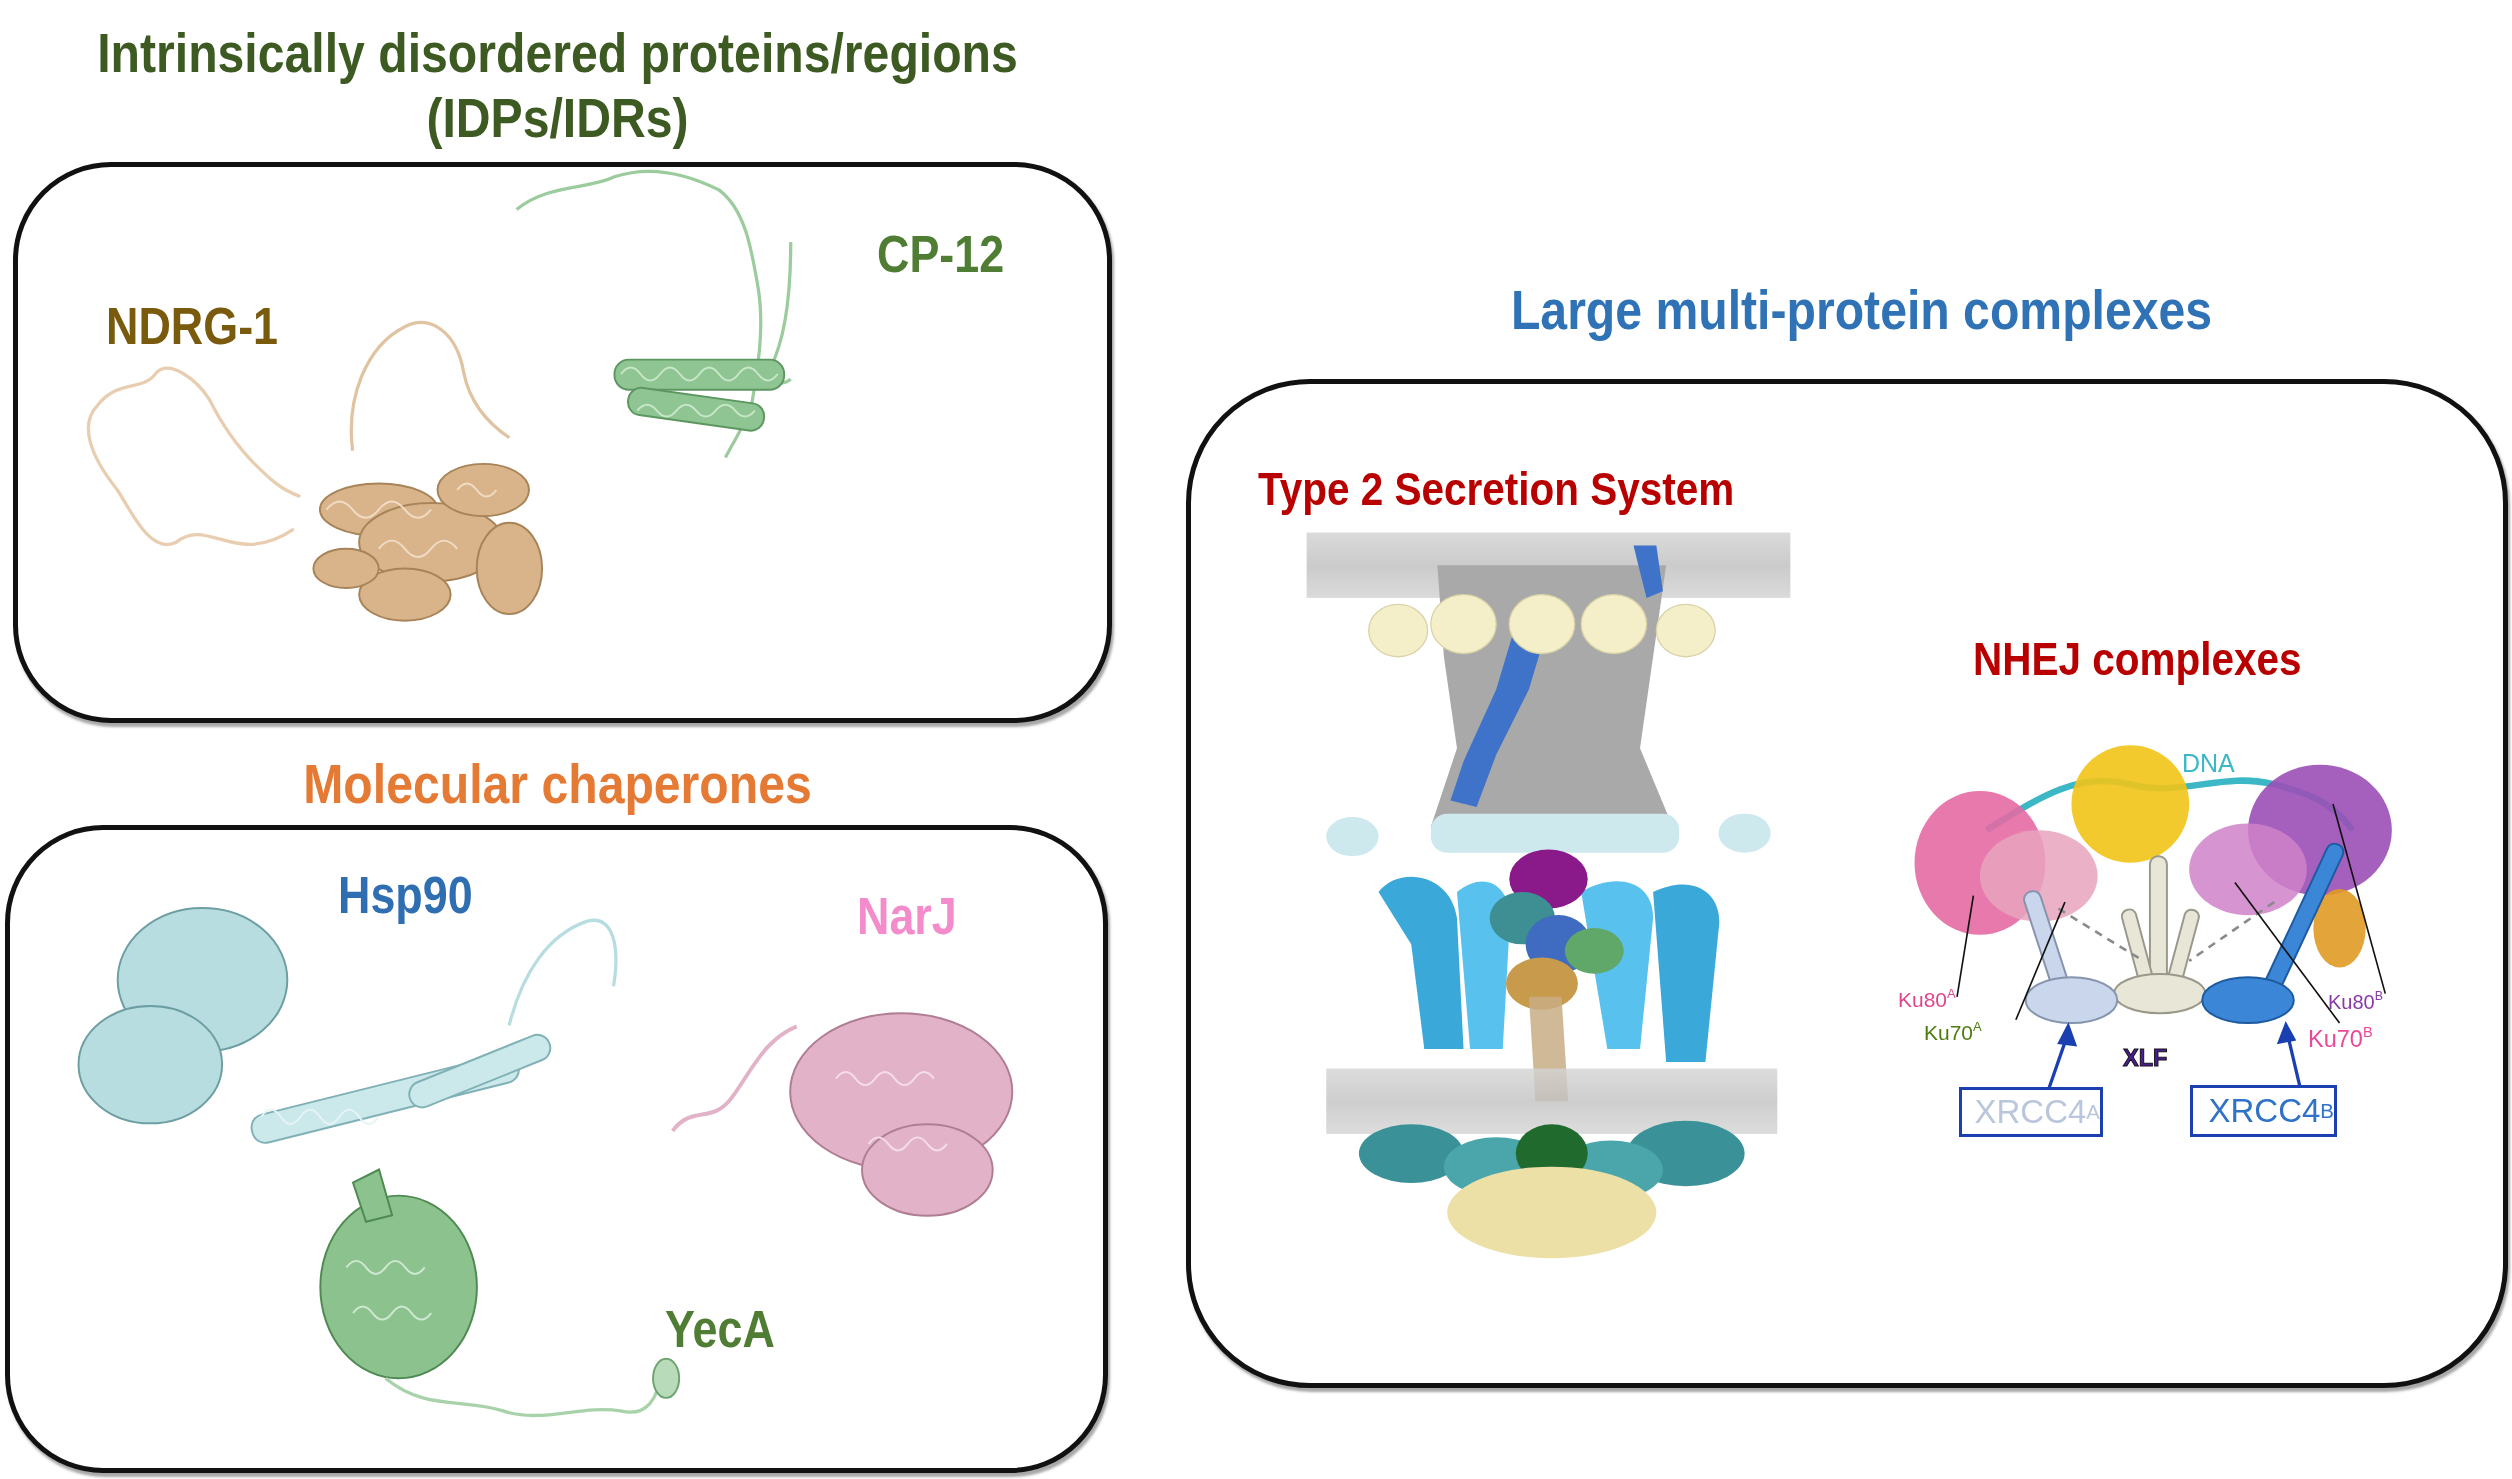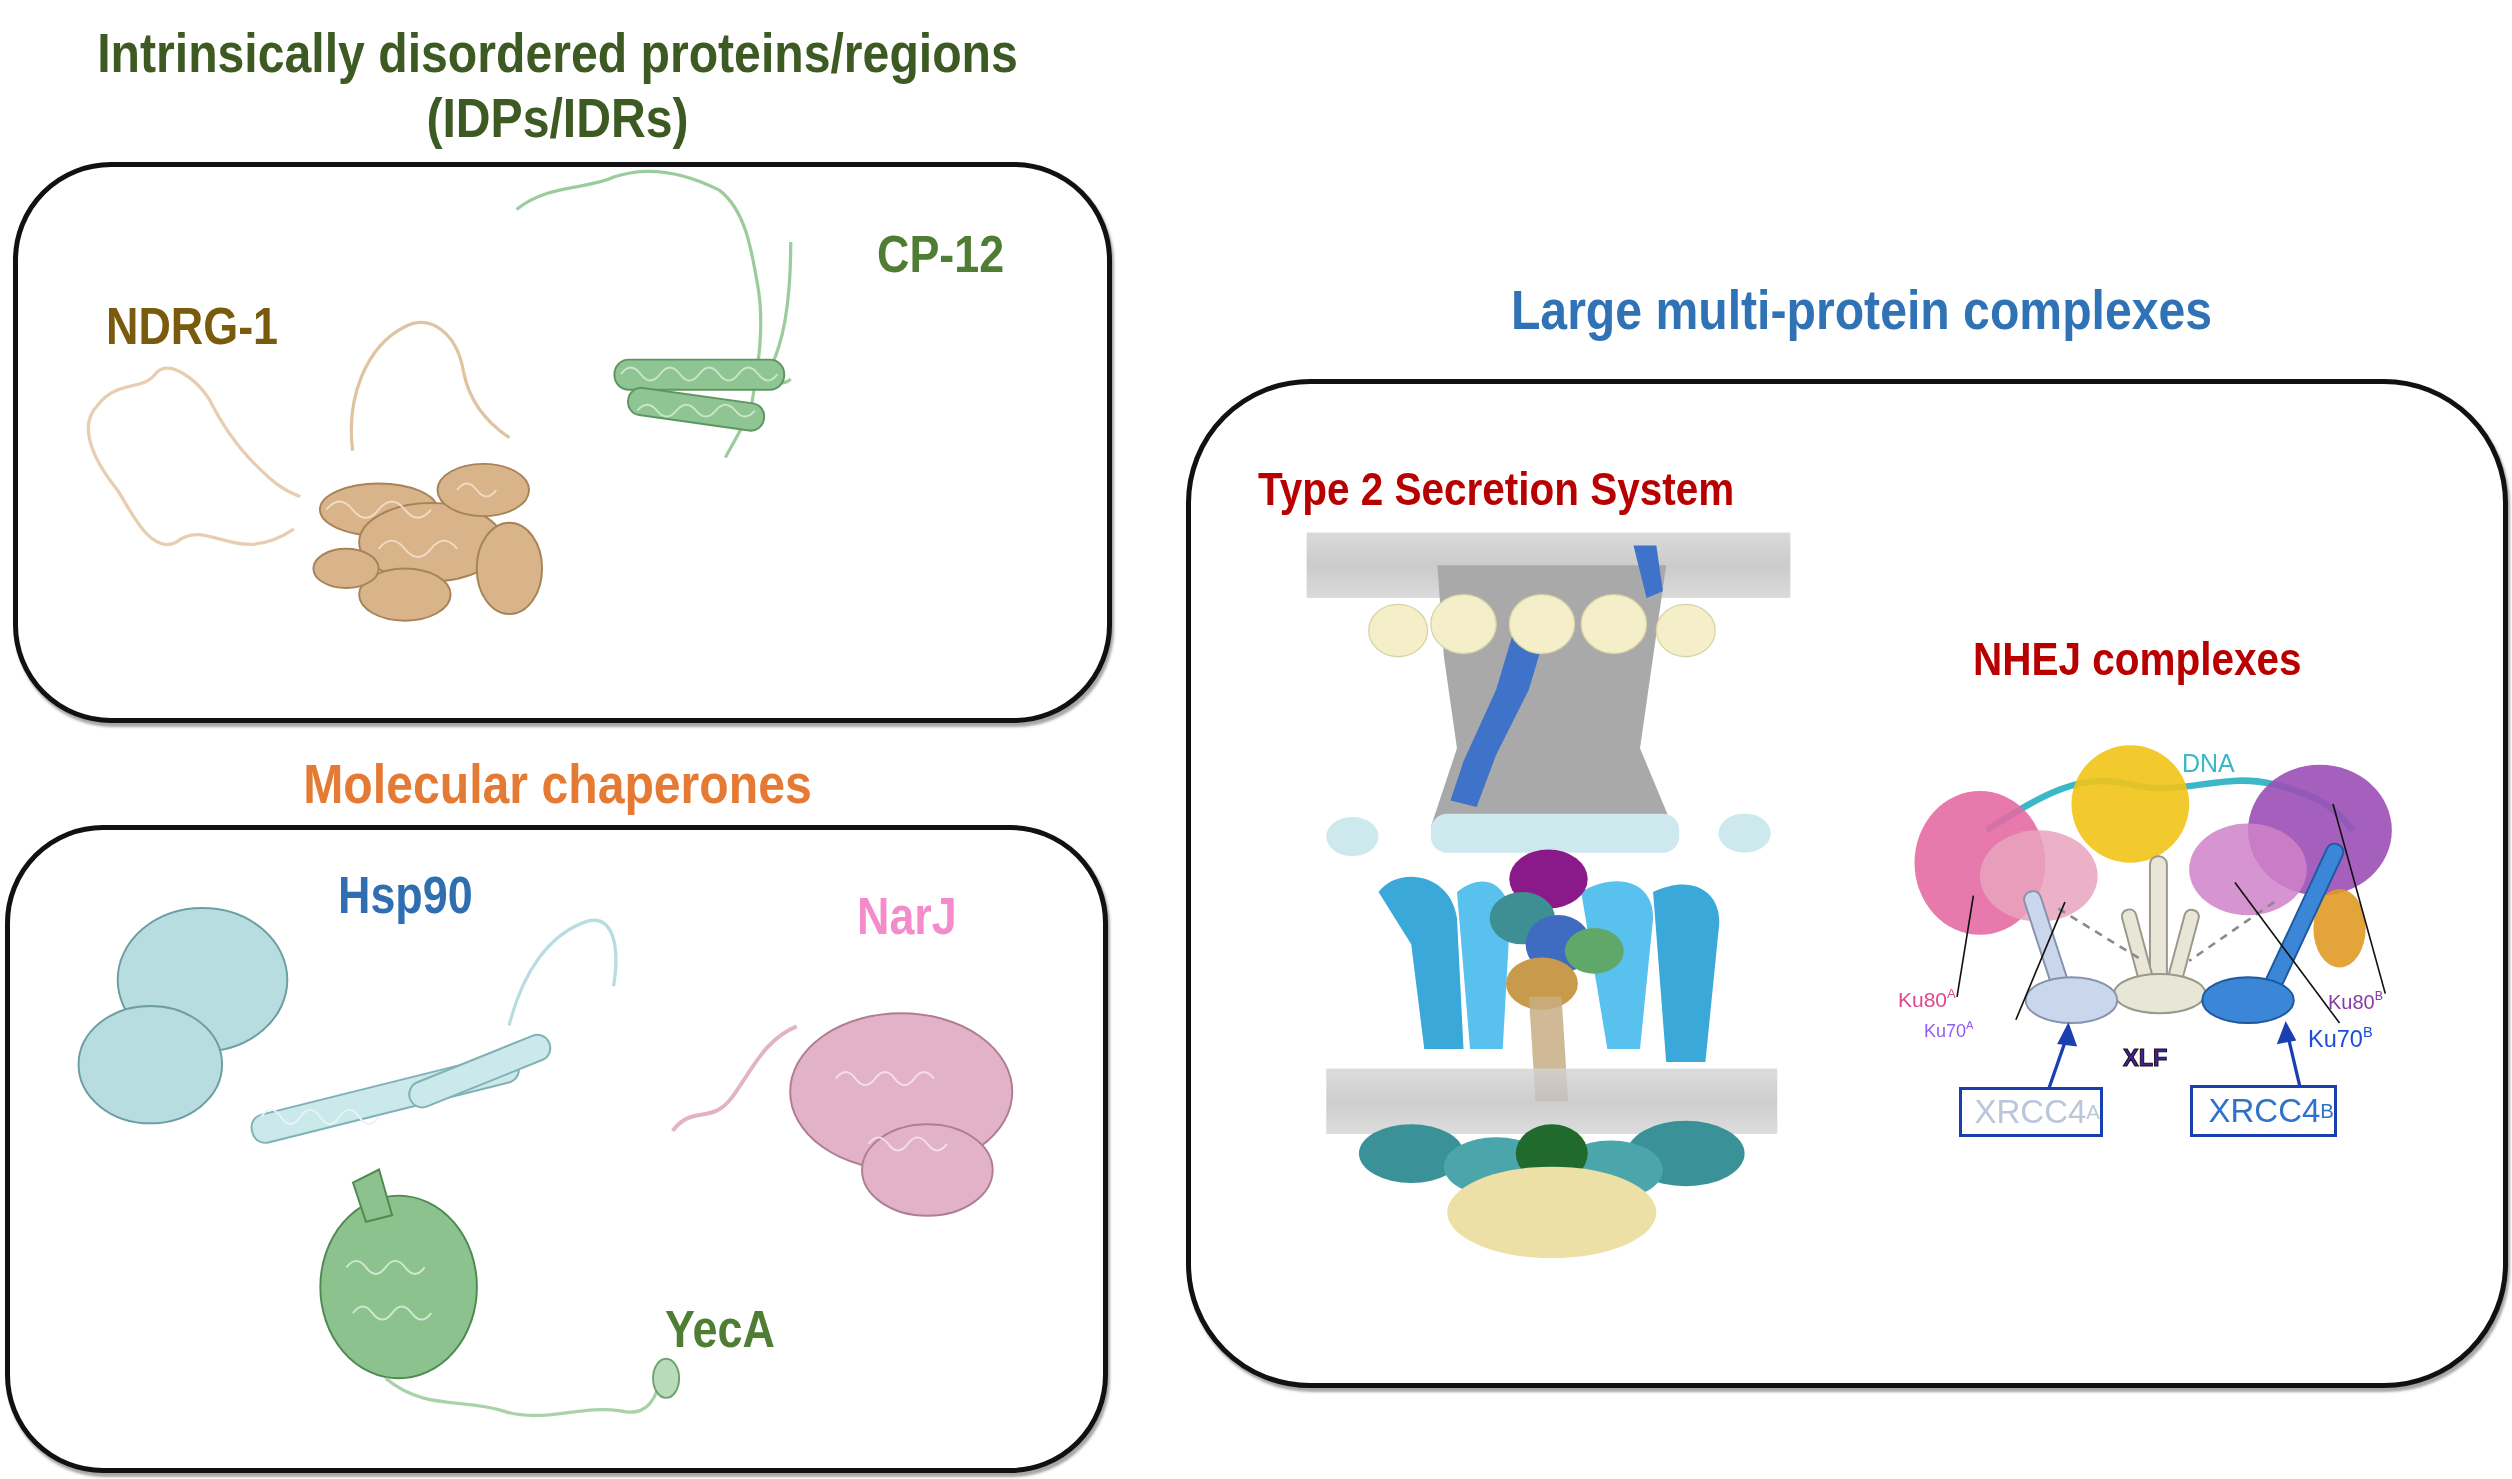--- a/index.html
+++ b/index.html
@@ -216,27 +216,27 @@
     <path d="M600 545 L580 460"></path>
     <polygon points="578,448 568,474 590,470"></polygon>
   </g>
 </svg>
 
 <div class="small" style="left:2182px; top:738px; font-size:25px; color:#3bb7c6;">DNA</div>
 
 <div class="small" style="left:1898px; top:975px; font-size:21px; color:#e0468f;">
   <span>Ku80</span><sup>A</sup>
 </div>
-<div class="small" style="left:1924px; top:1008px; font-size:18px; color:#8b5cf6;">
+<div class="small" style="left:1924px; top:1008px; font-size:21px; color:#4d7c0f;">
   <span>Ku70</span><sup>A</sup>
 </div>
 <div class="small" style="left:2328px; top:978px; font-size:20px; color:#8a3aa8;">
   <span>Ku80</span><sup>B</sup>
 </div>
-<div class="small" style="left:2308px; top:1013px; font-size:23.5px; color:#1d4ed8;">
+<div class="small" style="left:2308px; top:1013px; font-size:23.5px; color:#ec4899;">
   <span>Ku70</span><sup>B</sup>
 </div>
 <div class="small" style="left:2123px; top:1034px; font-size:23.5px; font-weight:bold; color:#4c1d95; -webkit-text-stroke:1px #111;">XLF</div>
 
 <div class="xbox" style="left:1959px; top:1087px; width:144px; height:50px; color:#b9c6dc;">
   <span>XRCC4</span>
     <sup>A</sup>
 </div>
 <div class="xbox" style="left:2190px; top:1085px; width:147px; height:52px; color:#2f72c8;">
   <span>XRCC4</span>

